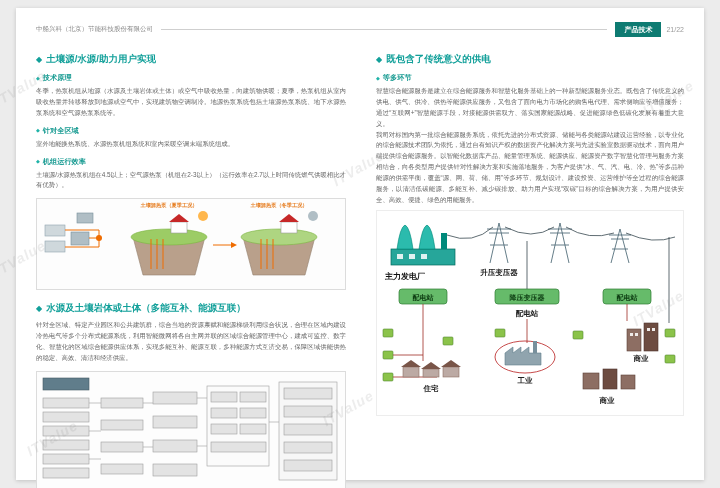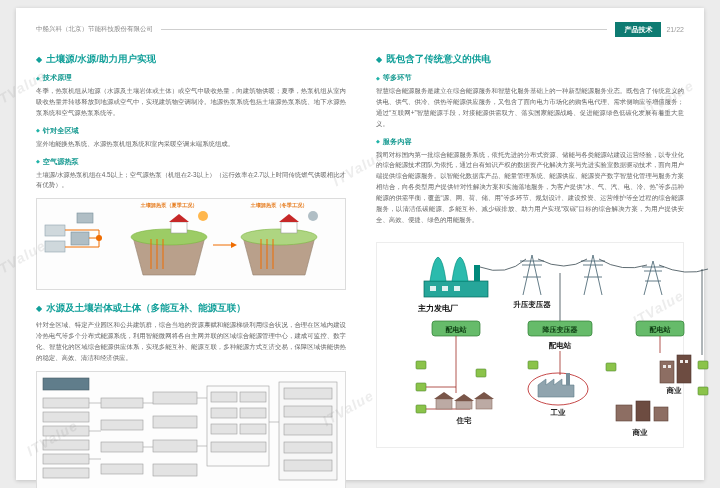--- a/index.html
+++ b/index.html
@@ -22,21 +22,21 @@
   .col.rt{width:308px;}
   .sec-title{display:flex;align-items:center;gap:4px;color:#12a09a;font-size:9.5px;
              font-weight:bold;margin:4px 0 5px 0;}
   .dia{color:#12a09a;font-size:8px;line-height:1;}
   .sub{display:flex;align-items:center;gap:3px;color:#189b92;font-size:7.2px;
        font-weight:bold;margin:7px 0 3px 0;}
   .dia2{color:#1fb3a8;font-size:5px;line-height:1;}
   .body{font-size:6.4px;color:#666;line-height:1.7;text-align:justify;margin:0;}
   .fig{border:1px solid #dcdcdc;background:#fdfdfd;margin-top:7px;}
   .fig svg{display:block;}
-  .fig3{border:1px solid #ededed;margin-top:16px;padding-left:33px;}
+  .fig3{border:1px solid #ededed;margin-top:4px;}
   .mbox{fill:#cfd8dc;stroke:#90a4ae;stroke-width:.6;}
   .mbox2{fill:#b0bec5;stroke:#78909c;stroke-width:.6;}
   .pipe{stroke:#ef6c00;stroke-width:1;fill:none;}
   .figlab{font-size:5.2px;fill:#e67e22;font-weight:bold;}
   .f2{fill:#e3e3e3;stroke:#9e9e9e;stroke-width:.6;}
   .f2l{stroke:#9e9e9e;stroke-width:.6;fill:none;}
   .twr{stroke:#546e7a;stroke-width:.9;fill:none;}
   .wire{stroke:#37474f;stroke-width:.8;fill:none;}
   .gbox{fill:#66bb6a;stroke:#2e7d32;stroke-width:.7;}
   .gsq{fill:#8bc34a;stroke:#558b2f;stroke-width:.6;}
@@ -84,21 +84,21 @@
           <p class="body">冬季，热泵机组从地源（水源及土壤岩体或土体）或空气中吸收热量，向建筑物供暖；夏季，热泵机组从室内吸收热量并转移释放到地源或空气中，实现建筑物空调制冷。地源热泵系统包括土壤源热泵系统、地下水源热泵系统和空气源热泵系统等。</p>
 
           <div class="sub">
             <span class="dia2">◆</span>
             <span>针对全区域</span>
           </div>
           <p class="body">室外地能换热系统、水源热泵机组系统和室内采暖空调末端系统组成。</p>
 
           <div class="sub">
             <span class="dia2">◆</span>
-            <span>空气源热泵</span>
+            <span>机组运行效率</span>
           </div>
           <p class="body">土壤源/水源热泵机组在4.5以上；空气源热泵（机组在2-3以上）（运行效率在2.7以上时同传统燃气供暖相比才有优势）。</p>
 
           <div class="fig">
             <svg width="308" height="90" viewBox="0 0 308 90">
               <g>
                 <rect class="mbox" x="8" y="26" width="20" height="11"></rect>
                 <rect class="mbox" x="8" y="42" width="20" height="11"></rect>
                 <rect class="mbox2" x="34" y="33" width="18" height="13"></rect>
                 <rect class="mbox2" x="40" y="14" width="16" height="10"></rect>
@@ -191,24 +191,20 @@
             <span class="dia">◆</span>
             <span>既包含了传统意义的供电</span>
           </div>
 
           <div class="sub">
             <span class="dia2">◆</span>
             <span>等多环节</span>
           </div>
           <p class="body">智慧综合能源服务是建立在综合能源服务和智慧化服务基础上的一种新型能源服务业态。既包含了传统意义的供电、供气、供冷、供热等能源供应服务，又包含了面向电力市场化的购售电代理、需求侧响应等增值服务；通过“互联网+”智慧能源手段，对接能源供需双方、落实国家能源战略、促进能源绿色低碳化发展有着重大意义。</p>
 
-          <div class="sub">
-            <span class="dia2">◆</span>
-            <span>服务内容</span>
-          </div>
           <p class="body">我司对标国内第一批综合能源服务系统，依托先进的分布式资源、储能与各类能源站建设运营经验，以专业化的综合能源技术团队为依托，通过自有知识产权的数据资产化解决方案与先进实验室数据驱动技术，面向用户端提供综合能源服务。以智能化数据库产品、能量管理系统、能源供应、能源资产数字智慧化管理与服务方案相结合，向各类型用户提供针对性解决方案和实施落地服务，为客户提供“水、气、汽、电、冷、热”等多品种能源的供需平衡，覆盖“源、网、荷、储、用”等多环节、规划设计、建设投资、运营维护等全过程的综合能源服务，以清洁低碳能源、多能互补、减少碳排放、助力用户实现“双碳”目标的综合解决方案，为用户提供安全、高效、便捷、绿色的用能服务。</p>
 
           <div class="fig3">
             <svg width="306" height="200" viewBox="0 0 306 200">
               <g>
                 <rect x="14" y="38" width="64" height="16" fill="#26a69a" stroke="#00695c" stroke-width="0.7"></rect>
                 <path d="M20,38 Q23,16 28,14 Q33,16 36,38 Z" fill="#2bbbad" stroke="#00897b" stroke-width="0.6"></path>
                 <path d="M42,38 Q45,16 50,14 Q55,16 58,38 Z" fill="#2bbbad" stroke="#00897b" stroke-width="0.6"></path>
                 <rect x="64" y="22" width="6" height="16" fill="#00897b"></rect>
                 <rect x="20" y="43" width="6" height="5" fill="#e0f2f1"></rect>

